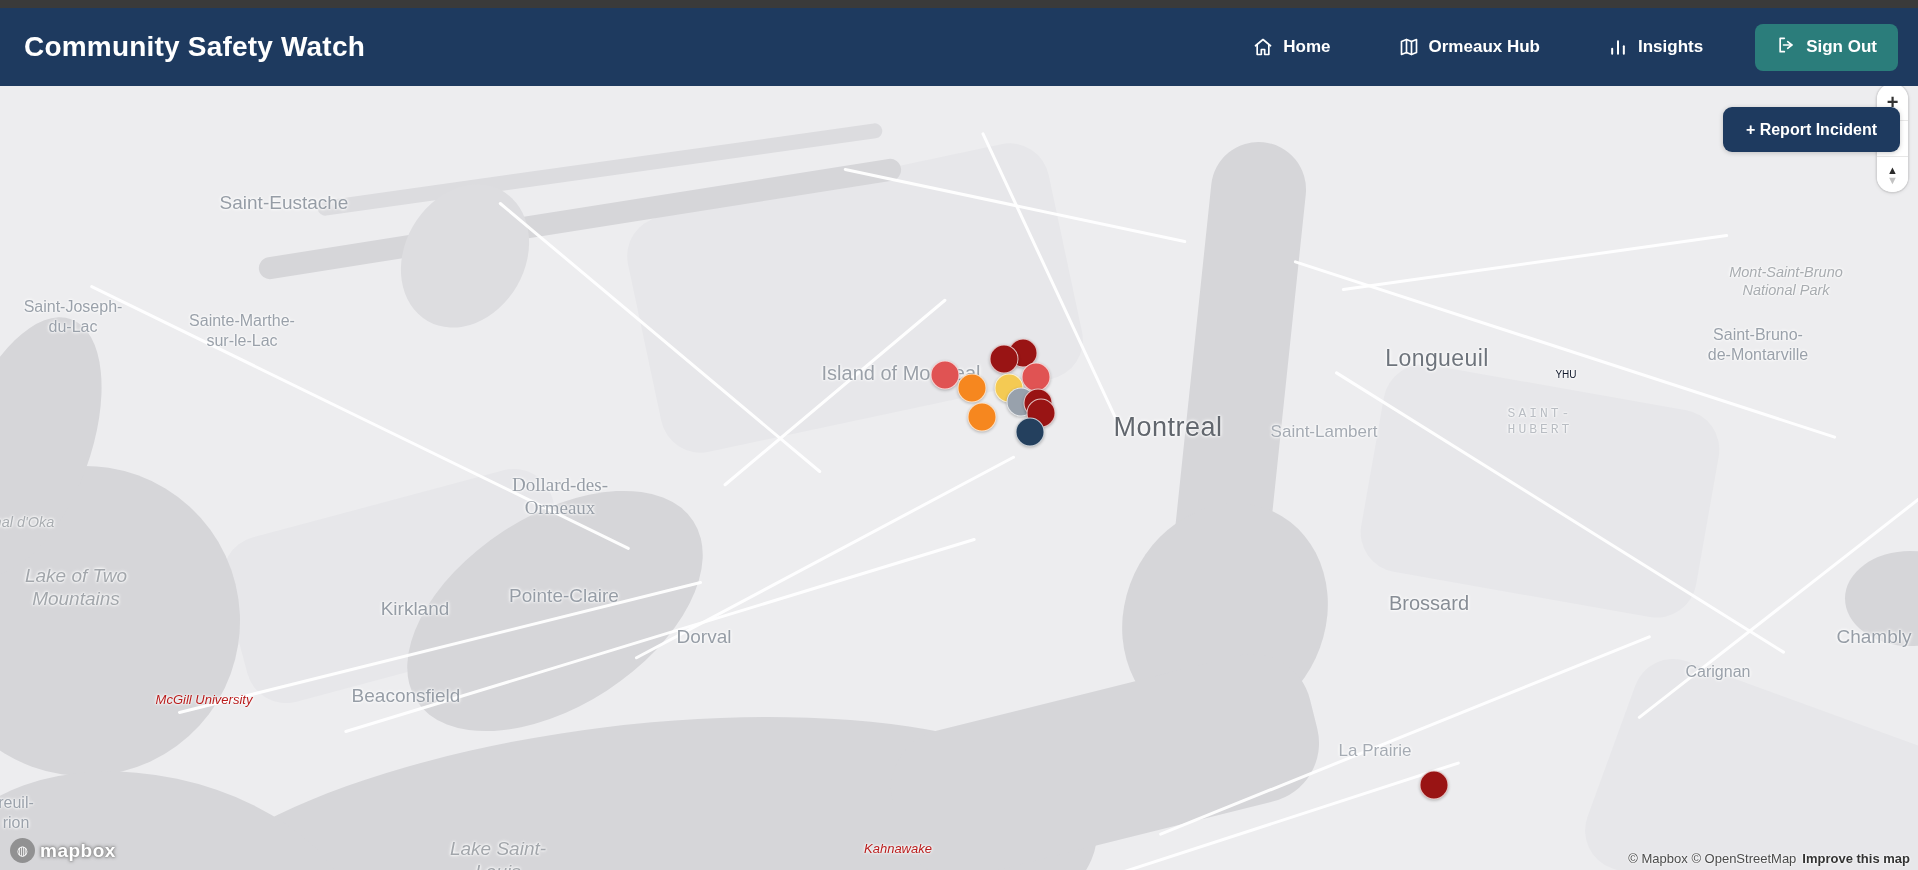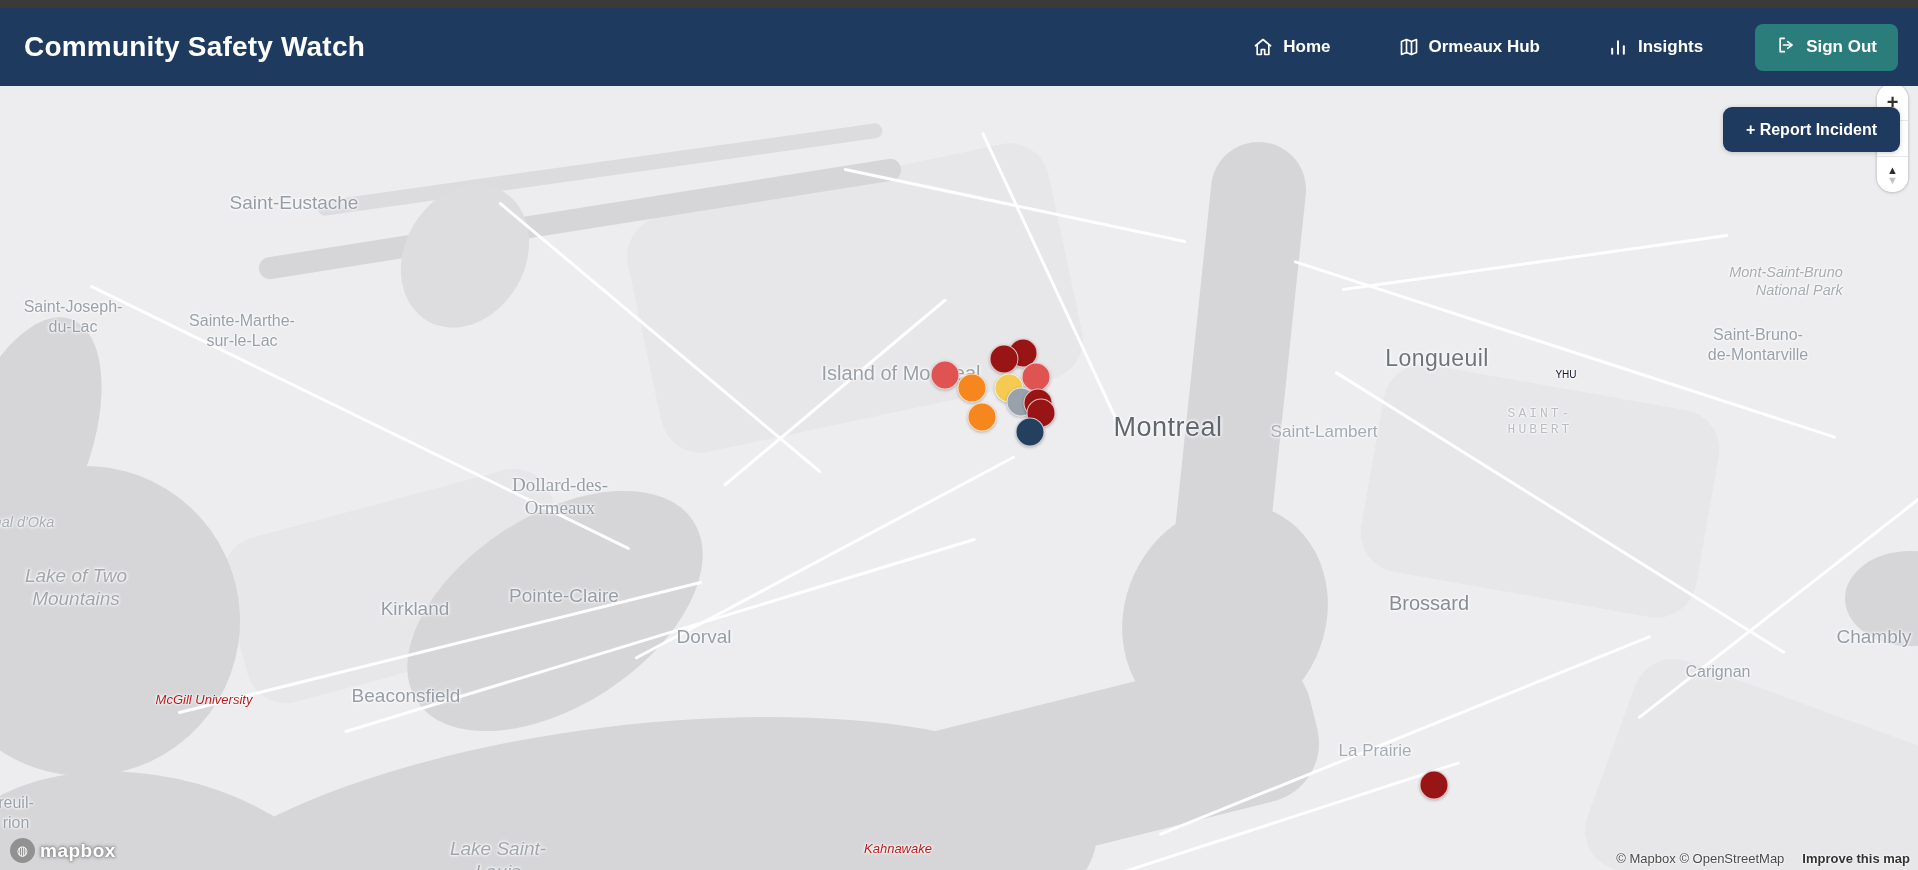--- a/index.html
+++ b/index.html
@@ -76,21 +76,21 @@
   .tri-down{color:#c2c2c2;}
   
   .mapbox-logo{position:absolute;left:10px;bottom:7px;display:flex;align-items:center;gap:5px;z-index:4;}
   .logo-mark{width:25px;height:25px;border-radius:50%;background:rgba(128,128,128,.8);
     display:flex;align-items:center;justify-content:center;}
   .logo-mark span{color:#fff;font-size:13px;line-height:13px;}
   .logo-word{color:#ffffff;font-size:19px;font-weight:bold;letter-spacing:.5px;
     text-shadow:0 0 2px #8a8a8a,0 0 3px #8a8a8a,0 0 4px #8a8a8a;}
   .attrib{position:absolute;right:8px;bottom:4px;font-size:13px;color:#4a4a4a;z-index:4;
     text-shadow:0 0 2px #fff,0 0 3px #fff;}
-  .attrib .improve{font-weight:bold;color:#333;margin-left:18px;cursor:pointer;}
+  .attrib .improve{font-weight:bold;color:#333;margin-left:6px;cursor:pointer;}
 </style>
 </head>
 <body>
 
 <div class="top-strip"></div>
 
 <header class="app-header">
   <div class="app-title">Community Safety Watch</div>
   <nav class="app-nav" id="nav-items">
       <button class="nav-item">
@@ -160,32 +160,32 @@
       <div class="road" style="left: 1280px; top: 262px; width: 570px; transform: rotate(18deg);"></div>
       <div class="road" style="left: 1295px; top: 425px; width: 530px; transform: rotate(32deg);"></div>
       <div class="road" style="left: 1340px; top: 175px; width: 390px; transform: rotate(-8deg);"></div>
       <div class="road" style="left: 1140px; top: 648px; width: 530px; transform: rotate(-22deg);"></div>
       <div class="road" style="left: 840px; top: 118px; width: 350px; transform: rotate(12deg);"></div>
       <div class="road" style="left: 450px; top: 250px; width: 420px; transform: rotate(40deg);"></div>
       <div class="road" style="left: 1600px; top: 520px; width: 360px; transform: rotate(-38deg);"></div>
       <div class="road" style="left: 1050px; top: 740px; width: 420px; transform: rotate(-18deg);"></div>
     </div>
   <div id="labels-layer">
-      <div class="plabel lbl-town" style="left: 294px; top: 117px;">Saint-Eustache</div>
+      <div class="plabel lbl-town" style="left: 284px; top: 117px;">Saint-Eustache</div>
       <div class="plabel lbl-town-sm" style="left: 73px; top: 231px;">Saint-Joseph-
 du-Lac</div>
       <div class="plabel lbl-town-sm" style="left: 242px; top: 245px;">Sainte-Marthe-
 sur-le-Lac</div>
       <div class="plabel lbl-area" style="left: 901px; top: 287px;">Island of Montreal</div>
       <div class="plabel lbl-city" style="left: 1168px; top: 341px;">Montreal</div>
       <div class="plabel lbl-city2" style="left: 1437px; top: 272px;">Longueuil</div>
       <div class="plabel lbl-poi" style="left: 1566px; top: 289px;">YHU</div>
       <div class="plabel lbl-district" style="left: 1540px; top: 336px;">SAINT-
 HUBERT</div>
-      <div class="plabel lbl-park" style="left: 1786px; top: 196px; text-align: right;">Mont-Saint-Bruno
+      <div class="plabel lbl-park" style="left: 1786px; top: 196px;">Mont-Saint-Bruno
 National Park</div>
       <div class="plabel lbl-town-sm" style="left: 1758px; top: 259px;">Saint-Bruno-
 de-Montarville</div>
       <div class="plabel lbl-area-sm" style="left: 1324px; top: 346px;">Saint-Lambert</div>
       <div class="plabel lbl-town" style="left: 560px; top: 410px; font-family: Liberation Serif, serif;">Dollard-des-
 Ormeaux</div>
       <div class="plabel lbl-water" style="left: 76px; top: 501px;">Lake of Two
 Mountains</div>
       <div class="plabel lbl-park" style="left: 24px; top: 437px;">nal d'Oka</div>
       <div class="plabel lbl-town" style="left: 415px; top: 523px;">Kirkland</div>

